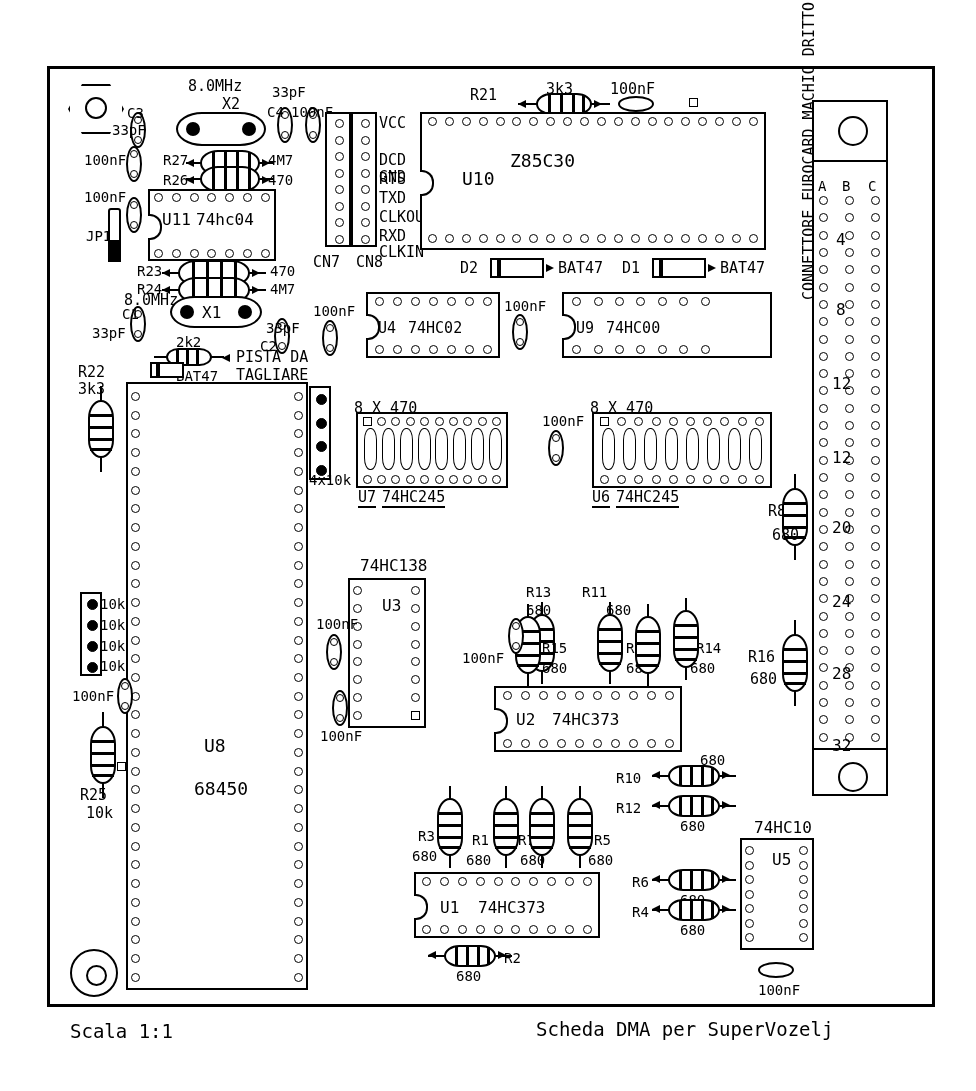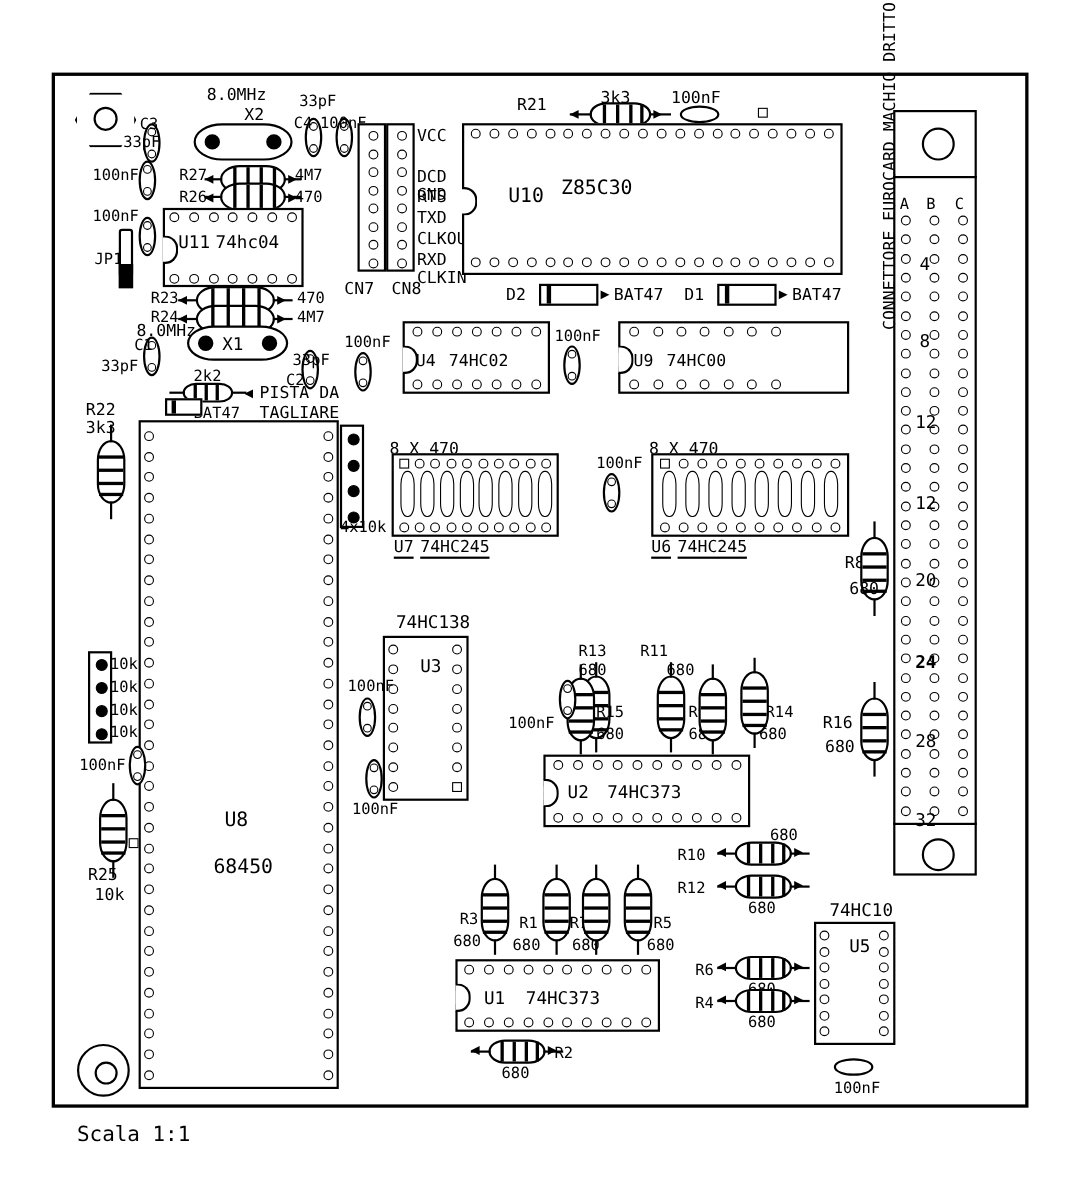--- a/index.html
+++ b/index.html
@@ -269,21 +269,21 @@
   <div class="arrowL" style="left:518px;top:100px;"></div>
   <div class="arrowR" style="left:594px;top:100px;"></div>
   <div class="lbl s12" style="left:610px;top:80px;">100nF</div>
   <div class="caph" style="left:618px;top:96px;"></div>
   <div class="padsq" style="left:689px;top:98px;position:absolute;"></div>
 
   <div class="dip" style="left:420px;top:112px;width:346px;height:138px;">
       <div class="notch"></div>
     </div>
   <div class="lbl s15" style="left:462px;top:168px;">U10</div>
-  <div class="lbl s15" style="left:510px;top:160px;">Z85C30</div>
+  <div class="lbl s15" style="left:510px;top:150px;">Z85C30</div>
   <div class="pins" style="left:424px;top:116px;width:338px;height:11px;">
     <span class="pad"></span>
       <span class="pad"></span>
       <span class="pad"></span>
       <span class="pad"></span>
       <span class="pad"></span>
       <span class="pad"></span>
       <span class="pad"></span>
       <span class="pad"></span>
     <span class="pad"></span>
@@ -727,21 +727,21 @@
       <span class="pad"></span>
       <span class="pad"></span>
       <span class="pad"></span>
       <span class="pad"></span>
   </div>
   <div class="lbl s13" style="left:836px;top:230px;">4</div>
   <div class="lbl s13" style="left:836px;top:300px;">8</div>
   <div class="lbl s13" style="left:832px;top:374px;">12</div>
   <div class="lbl s13" style="left:832px;top:448px;">12</div>
   <div class="lbl s13" style="left:832px;top:518px;">20</div>
-  <div class="lbl s13" style="left:832px;top:592px;font-weight:bold;">24</div>
+  <div class="lbl s13" style="left:832px;top:592px;">24</div>
   <div class="lbl s13" style="left:832px;top:664px;">28</div>
   <div class="lbl s13" style="left:832px;top:736px;">32</div>
   <div class="vrot lbl s12" style="left:800px;top:300px;">CONNETTORE EUROCARD MACHIO DRITTO</div>
 
   <div class="lbl s13" style="left:360px;top:556px;">74HC138</div>
   <div class="dip" style="left:348px;top:578px;width:78px;height:150px;"></div>
   <div class="lbl s13" style="left:382px;top:596px;">U3</div>
   <div class="padcol" style="left:352px;top:586px;width:11px;height:134px;">
     <span class="pad"></span>
       <span class="pad"></span>
@@ -1034,13 +1034,14 @@
       <span class="pad"></span>
       <span class="pad"></span>
       <span class="pad"></span>
       <span class="pad"></span>
       <span class="pad"></span>
   </div>
   <div class="caph" style="left:758px;top:962px;"></div>
   <div class="lbl s11" style="left:758px;top:982px;">100nF</div>
 
   <div class="footer" style="left:70px;top:1020px;">Scala 1:1</div>
+  <div class="footer" style="left:536px;top:1018px;">Scheda DMA per SuperVozelj</div>
 </div>
 
 </body></html>

